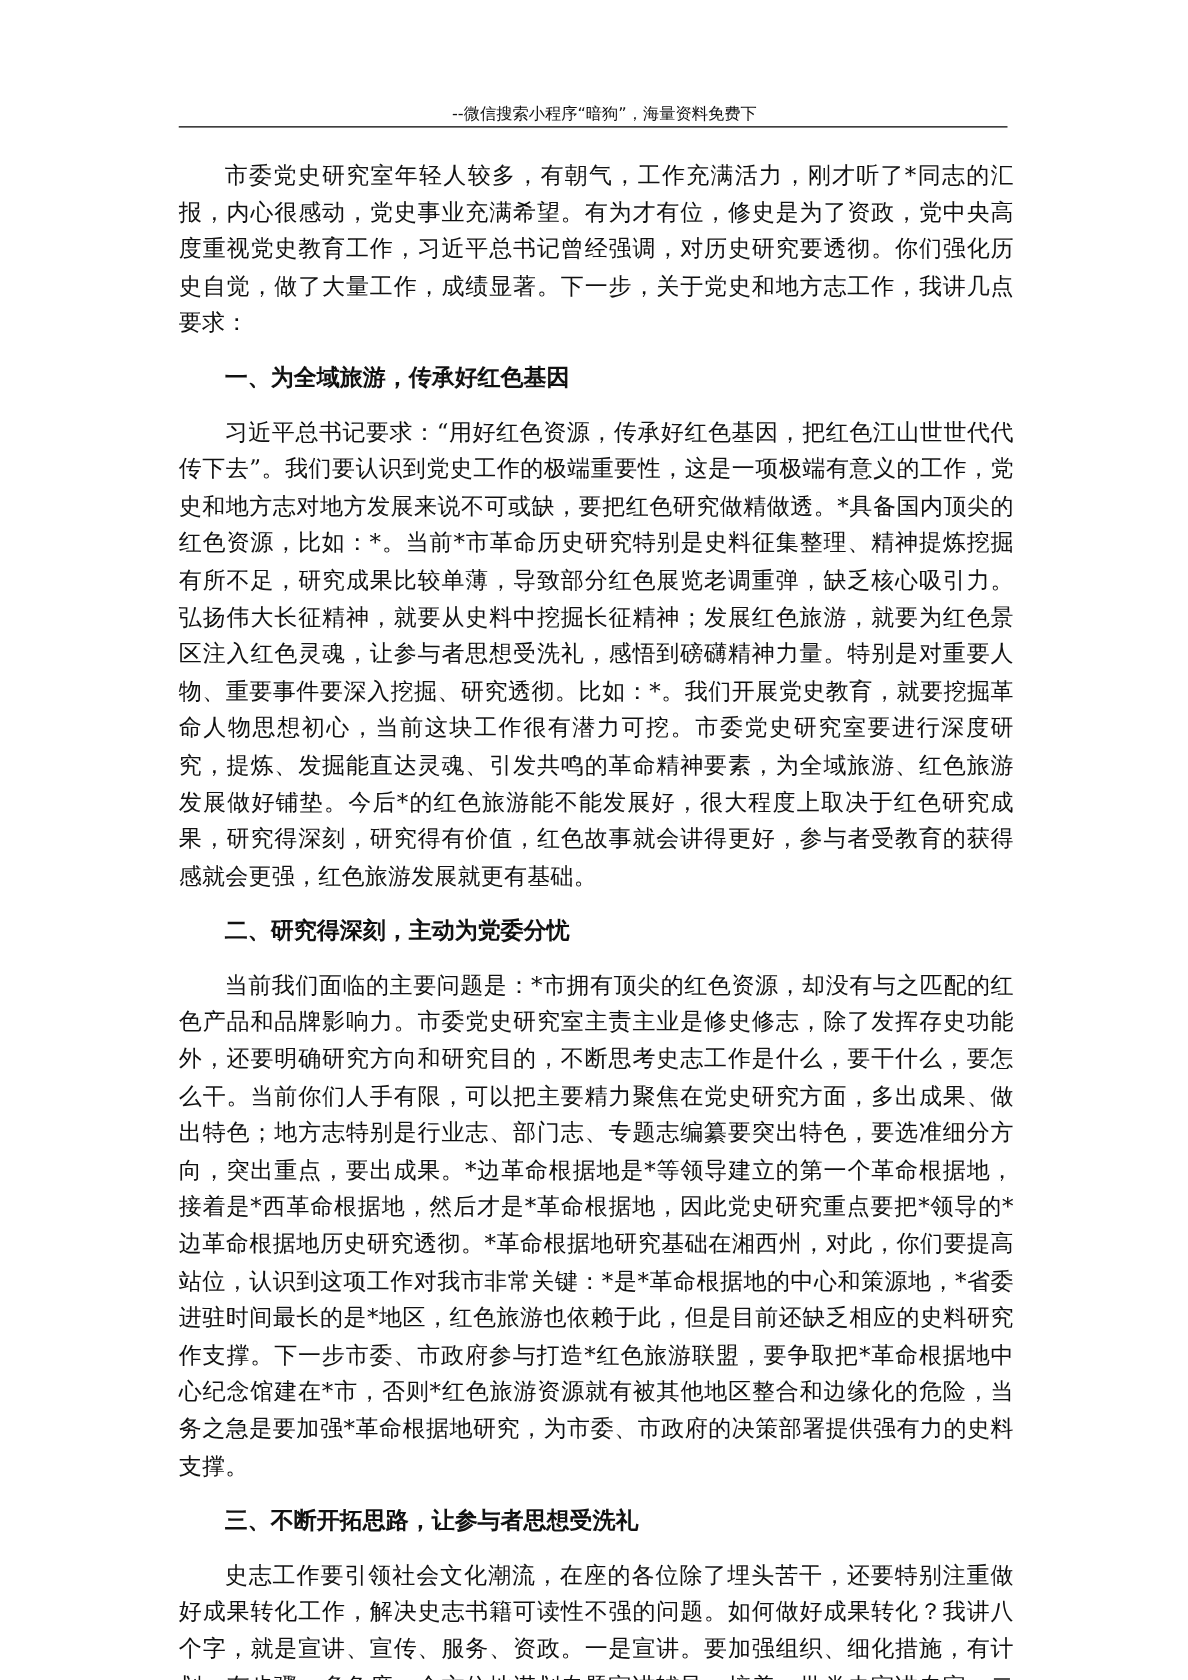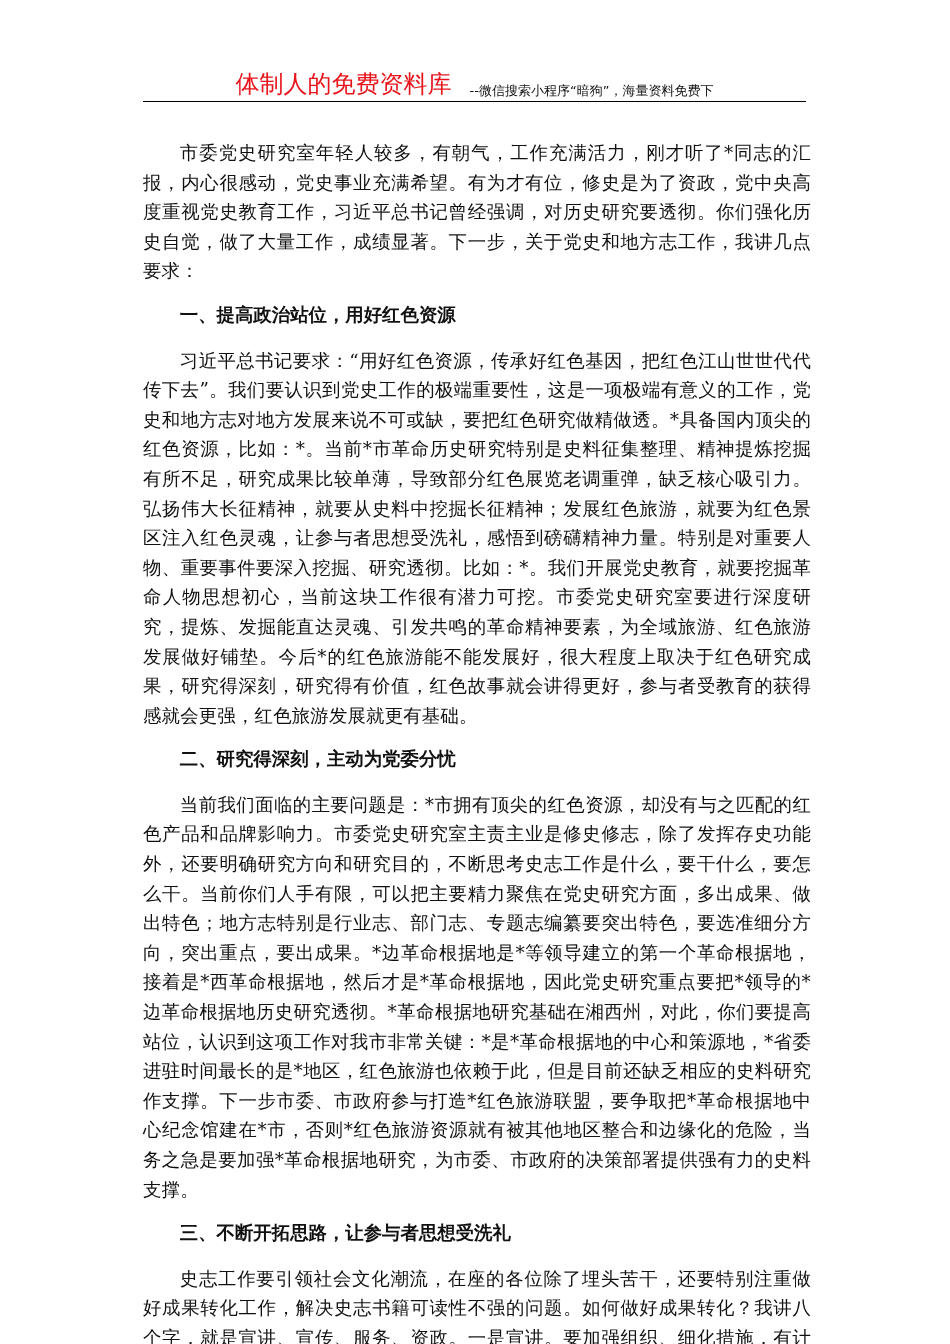--- a/index.html
+++ b/index.html
@@ -6,38 +6,37 @@
     body { width: 950px; height: 1344px; position: relative; overflow: hidden;
            font-family: "DejaVu Serif", "Liberation Serif", serif; color: #111; }
     .header { position: absolute; left: 143px; top: 70px; width: 663px; height: 30px;
               display: flex; align-items: flex-end; justify-content: center; white-space: nowrap; }
     .header .brand { color: #e8141c; font-family: "DejaVu Sans", "Liberation Sans", sans-serif;
                      font-size: 24px; letter-spacing: 0px; }
     .header .tagline { color: #111; font-family: "DejaVu Sans", "Liberation Sans", sans-serif;
                        font-size: 13px; margin-left: 18px; }
     .header-rule { position: absolute; left: 143px; top: 101px; width: 663px; height: 1px; background: #000; }
     .body { position: absolute; left: 143px; top: 122px; width: 668px; }
-    .para { font-size: 18.4px; line-height: 29.6px; text-indent: 2em; margin: 16px 0 14px 0;
+    .para { font-size: 18.4px; line-height: 29.6px; text-indent: 2em; margin: 4px 0 14px 0;
             text-align: justify; letter-spacing: 0.2px; }
     .heading { font-size: 18.4px; line-height: 29.6px; font-weight: bold; text-indent: 2em;
                margin: 0 0 14px 0; font-family: "DejaVu Sans", "Liberation Sans", sans-serif; }
   </style>
 </head>
 <body>
 
 <div class="header">
-  <span class="brand">体制人的免费资料库</span>
   <span class="tagline">--微信搜索小程序“暗狗”，海量资料免费下</span>
 </div>
 <div class="header-rule"></div>
 
 <div class="body">
   <p class="para">市委党史研究室年轻人较多，有朝气，工作充满活力，刚才听了*同志的汇报，内心很感动，党史事业充满希望。有为才有位，修史是为了资政，党中央高度重视党史教育工作，习近平总书记曾经强调，对历史研究要透彻。你们强化历史自觉，做了大量工作，成绩显著。下一步，关于党史和地方志工作，我讲几点要求：</p>
 
-  <p class="heading">一、提高政治站位，用好红色资源</p>
+  <p class="heading">一、为全域旅游，传承好红色基因</p>
   <p class="para">习近平总书记要求：“用好红色资源，传承好红色基因，把红色江山世世代代传下去”。我们要认识到党史工作的极端重要性，这是一项极端有意义的工作，党史和地方志对地方发展来说不可或缺，要把红色研究做精做透。*具备国内顶尖的红色资源，比如：*。当前*市革命历史研究特别是史料征集整理、精神提炼挖掘有所不足，研究成果比较单薄，导致部分红色展览老调重弹，缺乏核心吸引力。弘扬伟大长征精神，就要从史料中挖掘长征精神；发展红色旅游，就要为红色景区注入红色灵魂，让参与者思想受洗礼，感悟到磅礴精神力量。特别是对重要人物、重要事件要深入挖掘、研究透彻。比如：*。我们开展党史教育，就要挖掘革命人物思想初心，当前这块工作很有潜力可挖。市委党史研究室要进行深度研究，提炼、发掘能直达灵魂、引发共鸣的革命精神要素，为全域旅游、红色旅游发展做好铺垫。今后*的红色旅游能不能发展好，很大程度上取决于红色研究成果，研究得深刻，研究得有价值，红色故事就会讲得更好，参与者受教育的获得感就会更强，红色旅游发展就更有基础。</p>
 
   <p class="heading">二、研究得深刻，主动为党委分忧</p>
   <p class="para">当前我们面临的主要问题是：*市拥有顶尖的红色资源，却没有与之匹配的红色产品和品牌影响力。市委党史研究室主责主业是修史修志，除了发挥存史功能外，还要明确研究方向和研究目的，不断思考史志工作是什么，要干什么，要怎么干。当前你们人手有限，可以把主要精力聚焦在党史研究方面，多出成果、做出特色；地方志特别是行业志、部门志、专题志编纂要突出特色，要选准细分方向，突出重点，要出成果。*边革命根据地是*等领导建立的第一个革命根据地，接着是*西革命根据地，然后才是*革命根据地，因此党史研究重点要把*领导的*边革命根据地历史研究透彻。*革命根据地研究基础在湘西州，对此，你们要提高站位，认识到这项工作对我市非常关键：*是*革命根据地的中心和策源地，*省委进驻时间最长的是*地区，红色旅游也依赖于此，但是目前还缺乏相应的史料研究作支撑。下一步市委、市政府参与打造*红色旅游联盟，要争取把*革命根据地中心纪念馆建在*市，否则*红色旅游资源就有被其他地区整合和边缘化的危险，当务之急是要加强*革命根据地研究，为市委、市政府的决策部署提供强有力的史料支撑。</p>
 
   <p class="heading">三、不断开拓思路，让参与者思想受洗礼</p>
   <p class="para">史志工作要引领社会文化潮流，在座的各位除了埋头苦干，还要特别注重做好成果转化工作，解决史志书籍可读性不强的问题。如何做好成果转化？我讲八个字，就是宣讲、宣传、服务、资政。一是宣讲。要加强组织、细化措施，有计划、有步骤、多角度、全方位地谋划专题宣讲辅导，培养一批党史宣讲专家；二是宣传。地方志是地方优秀传统文化的重要组成部分，市委党史研究室要以传承弘扬*优秀传统文化为己任，记录历史，弘扬文化，服务社会，将</p>
 </div>
 
 </body></html>

